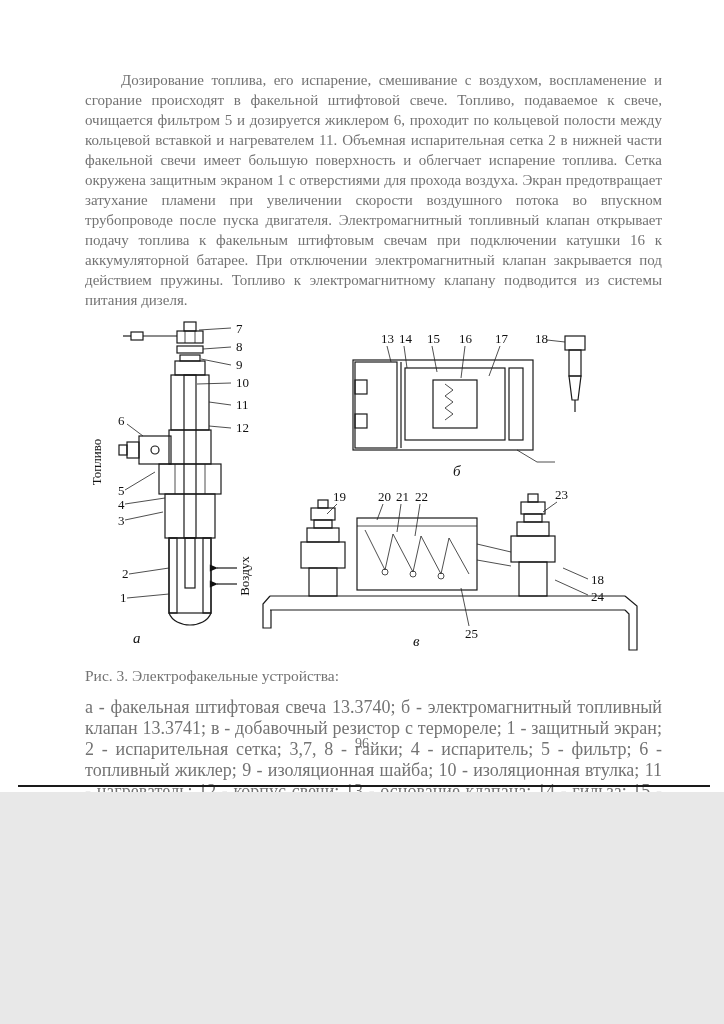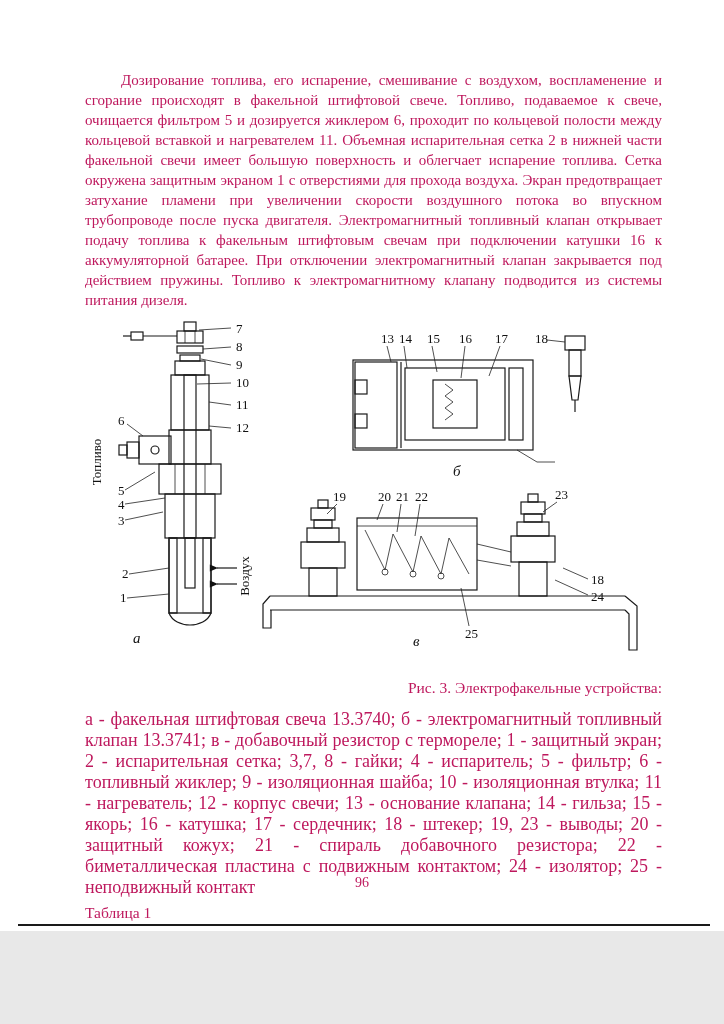--- a/index.html
+++ b/index.html
@@ -1,42 +1,41 @@
 <!DOCTYPE html>
 <html lang="ru"><head>
 <meta charset="utf-8">
 <style>
   html,body{margin:0;padding:0;background:#e8e8e8;}
   .page{
     position:relative;
-    width:724px;height:931px;
+    width:724px;height:792px;
     margin:0 auto;
     background:#ffffff;
-    color:#be185d;
+    color:#737373;
     font-family:"Liberation Serif","DejaVu Serif",serif;
     box-sizing:border-box;
     padding:70px 62px 0 85px;
     overflow:hidden;
   }
   .page-edge{
     position:absolute;left:18px;right:14px;bottom:5px;
     border-bottom:2px solid #1a1a1a;
   }
   .main-paragraph{
     font-size:15px;
     line-height:20px;
     text-align:justify;
     text-indent:36px;
     margin:0;
   }
   .figure-wrap{margin-top:8px;}
   .figure-caption{
-    text-align:right;
+    text-align:left;
     font-size:15.5px;
-    margin-top:12px;
   }
   .figure-legend{
     font-size:18px;
     line-height:21px;
     text-align:justify;
     margin-top:12px;
   }
   .table-ref{
     text-align:left;
     font-size:15.5px;

